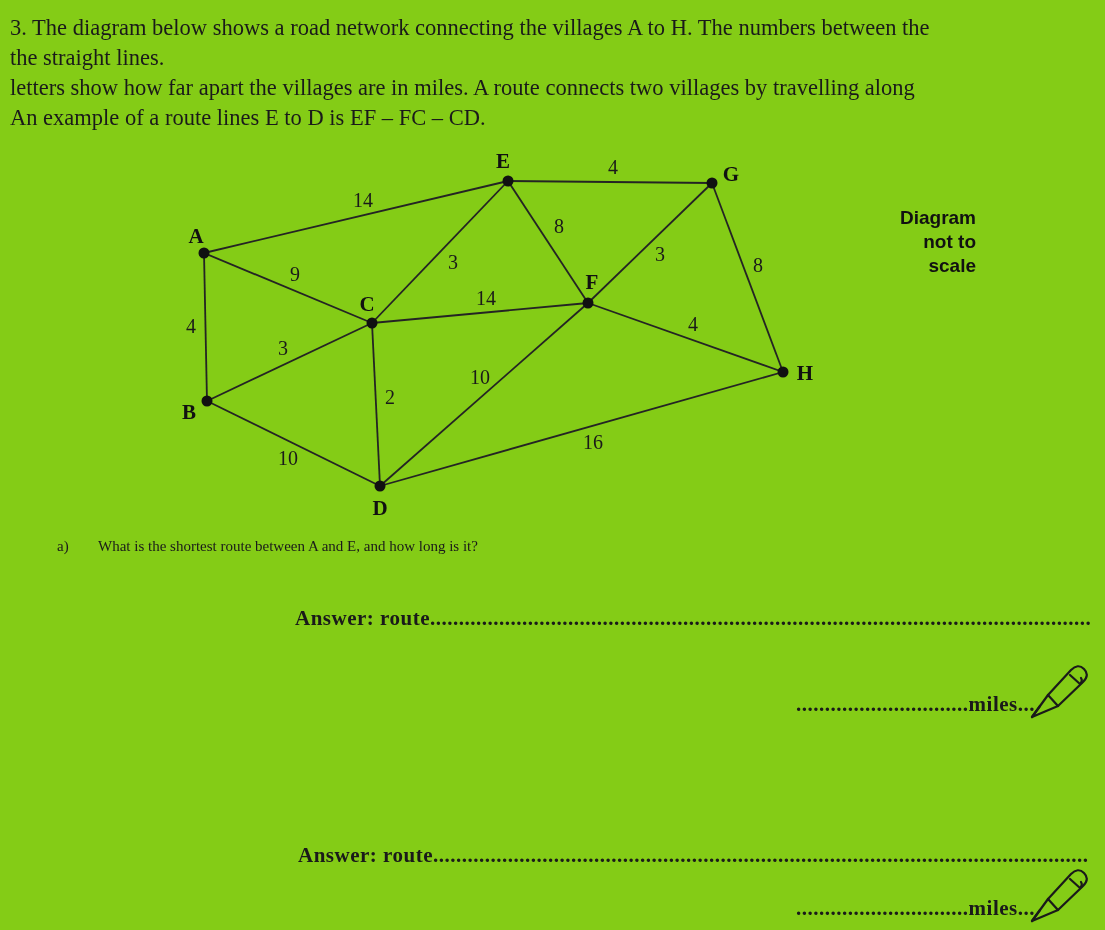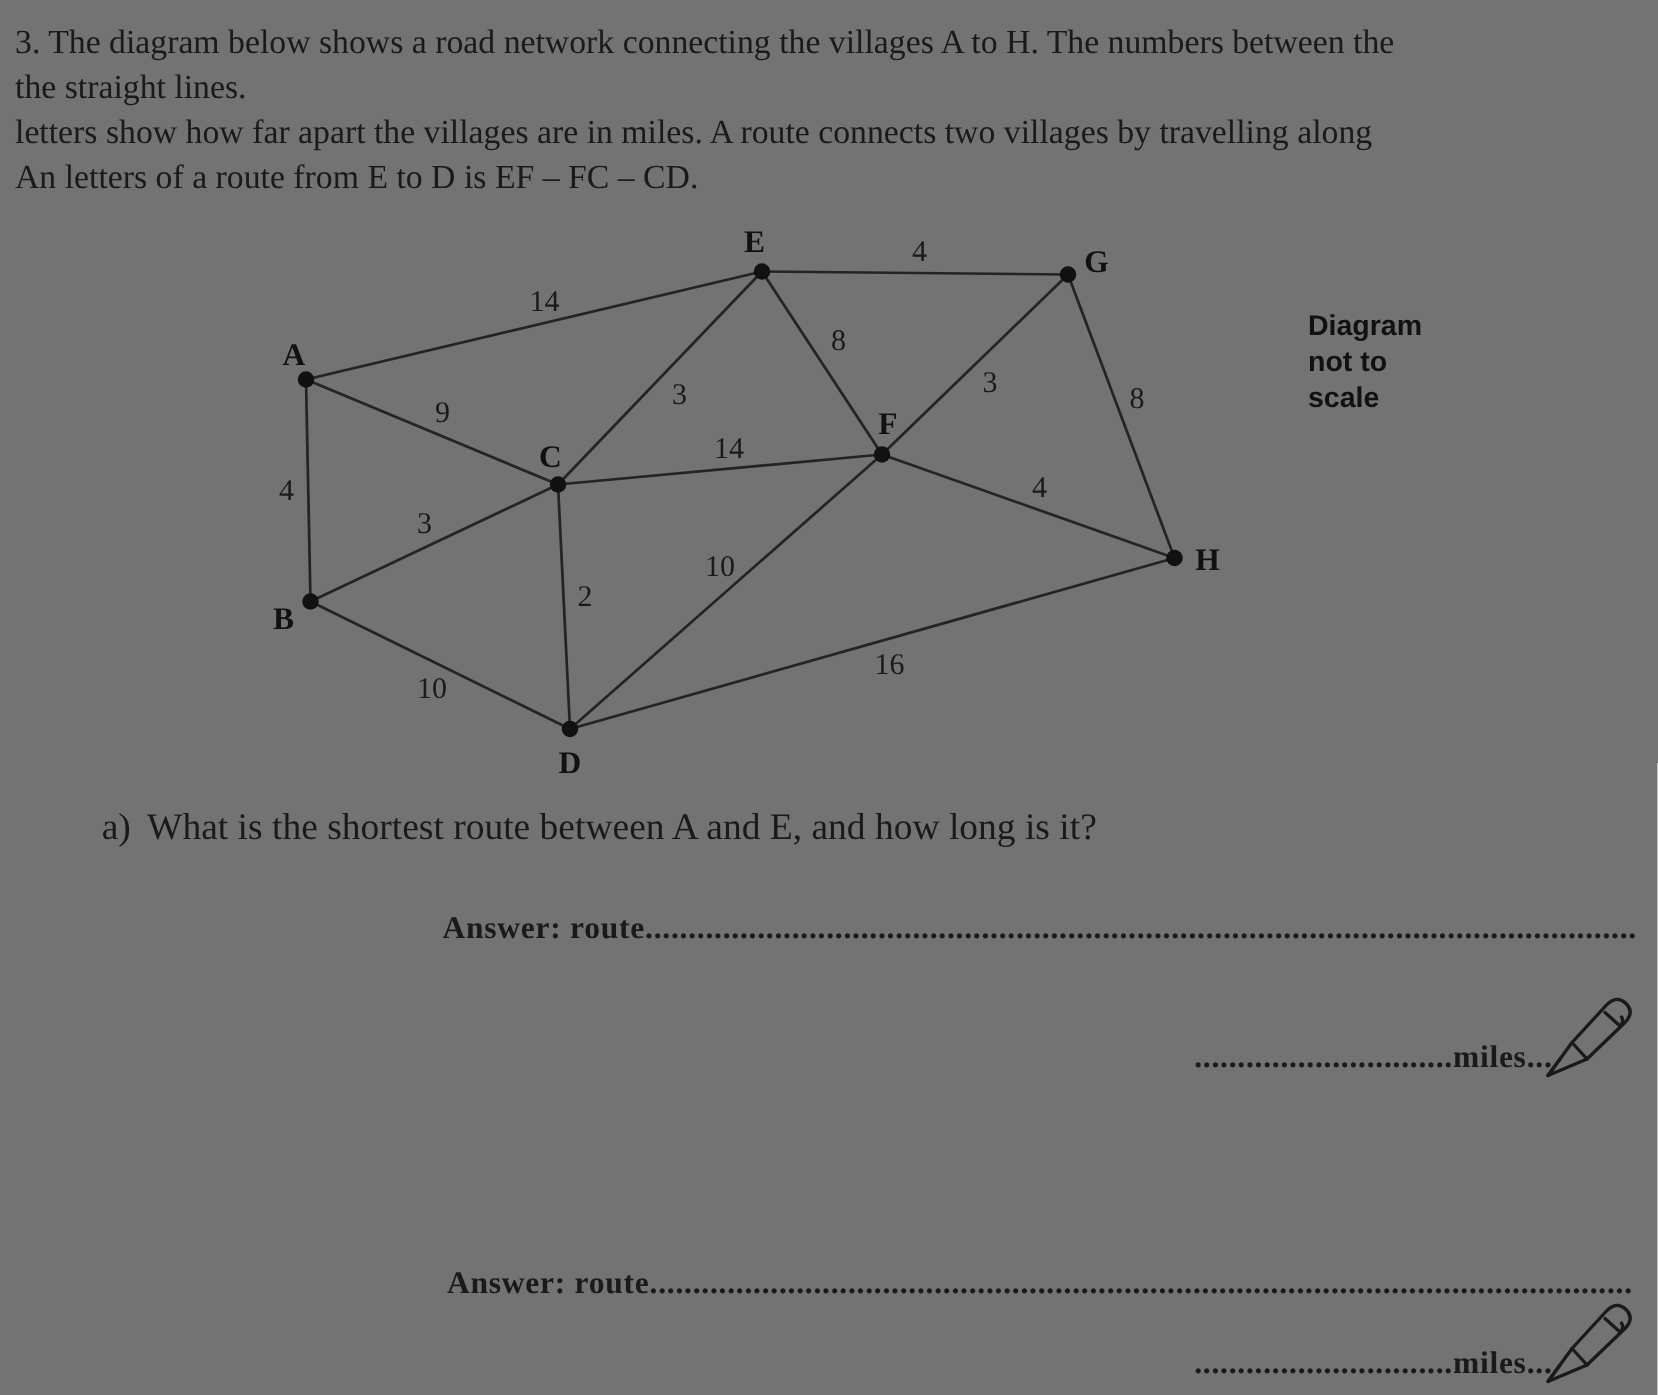--- a/index.html
+++ b/index.html
@@ -1,30 +1,30 @@
 <!DOCTYPE html>
 <html><head>
 <meta charset="utf-8">
 <style>
   html,body { margin:0; padding:0; background:#fff; }
   .page {
-    position:relative; width:1105px; height:930px; background:#737373;
+    position:relative; width:1105px; height:930px; background:#84cc16;
     font-family:"Liberation Serif", serif; color:#1a1a1a; overflow:hidden;
   }
   .problem { position:absolute; left:10px; top:13px; width:1090px;
     font-size:22.5px; line-height:30px; }
   .graph-svg { position:absolute; left:0; top:0; }
   .edge { stroke:#242424; stroke-width:1.8; }
   .edge-w { font-family:"Liberation Serif", serif; font-size:20px; text-anchor:middle; fill:#1a1a1a; }
   .node-dot { fill:#111; }
   .node-l { font-family:"Liberation Serif", serif; font-size:21px; font-weight:bold; text-anchor:middle; fill:#111; }
   .note { position:absolute; left:872px; top:206px; width:104px;
     font-family:"Liberation Sans", sans-serif; font-weight:bold;
-    font-size:19px; line-height:24px; text-align:left; color:#111; }
-  .question { position:absolute; left:57px; font-size:25px; white-space:nowrap;text-align:center; }
+    font-size:19px; line-height:24px; text-align:right; color:#111; }
+  .question { position:absolute; left:57px; font-size:15px; white-space:nowrap; }
   .q-label { display:inline-block; width:41px; }
   #question-a { top:538px; }
   #question-b { top:745px; }
   .answer-line { position:absolute; font-weight:bold; font-size:21px;
     letter-spacing:0.5px; white-space:nowrap; overflow:hidden; }
   #answer-a { left:295px; top:606px; width:795px; }
   #answer-b { left:298px; top:843px; width:790px; }
   .miles-line { position:absolute; right:14px; display:flex; align-items:flex-end;
     font-weight:bold; font-size:21px; letter-spacing:0.5px; white-space:nowrap; }
   #miles-a { top:664px; }
@@ -33,21 +33,21 @@
 </style>
 </head>
 <body>
 
 <div class="page">
 
   <div class="problem">
     <div>3. The diagram below shows a road network connecting the villages A to H. The numbers between the</div>
     <div>the straight lines.</div>
     <div>letters show how far apart the villages are in miles. A route connects two villages by travelling along</div>
-    <div>An letters of a route from E to D is EF – FC – CD.</div>
+    <div>An example of a route lines E to D is EF – FC – CD.</div>
   </div>
 
   <svg id="graph-svg" class="graph-svg" width="1105" height="930" viewBox="0 0 1105 930">
       <line x1="204" y1="253" x2="508" y2="181" class="edge"></line>
       <line x1="508" y1="181" x2="712" y2="183" class="edge"></line>
       <line x1="204" y1="253" x2="372" y2="323" class="edge"></line>
       <line x1="204" y1="253" x2="207" y2="401" class="edge"></line>
       <line x1="207" y1="401" x2="372" y2="323" class="edge"></line>
       <line x1="372" y1="323" x2="508" y2="181" class="edge"></line>
       <line x1="508" y1="181" x2="588" y2="303" class="edge"></line>

